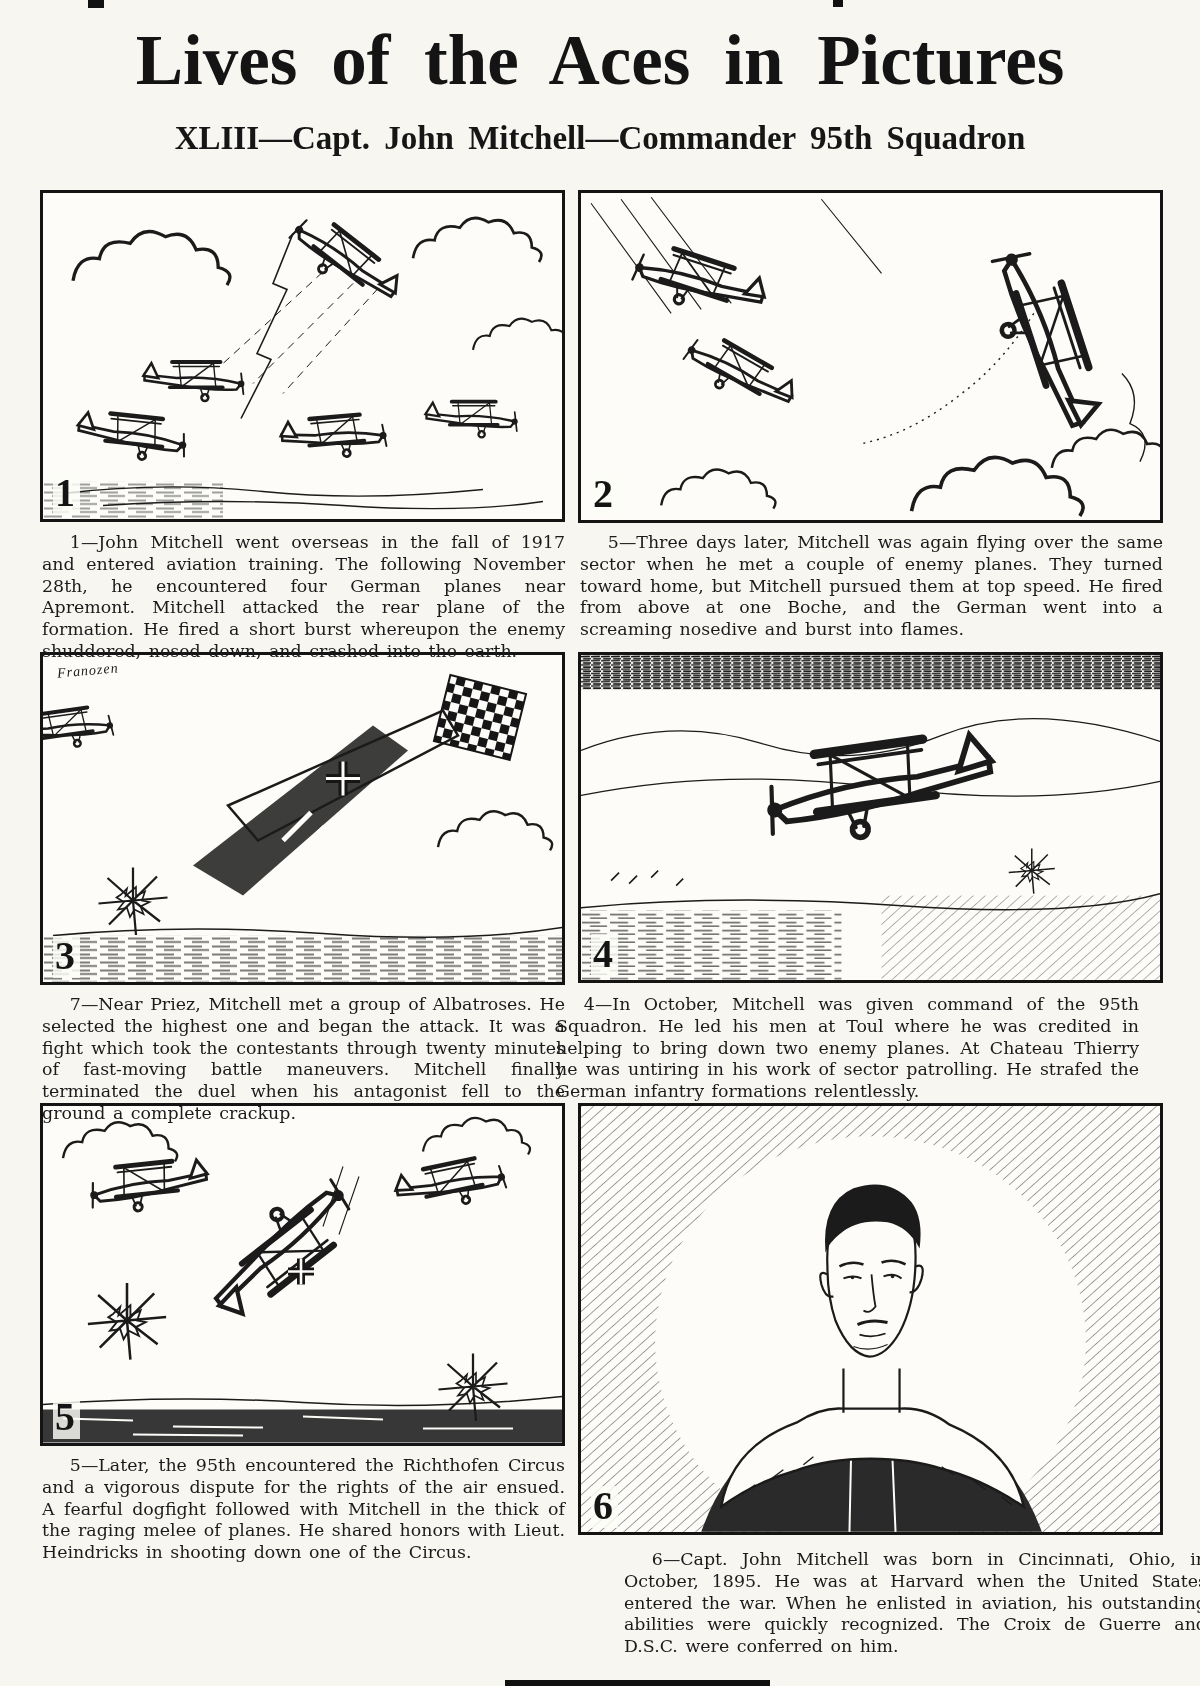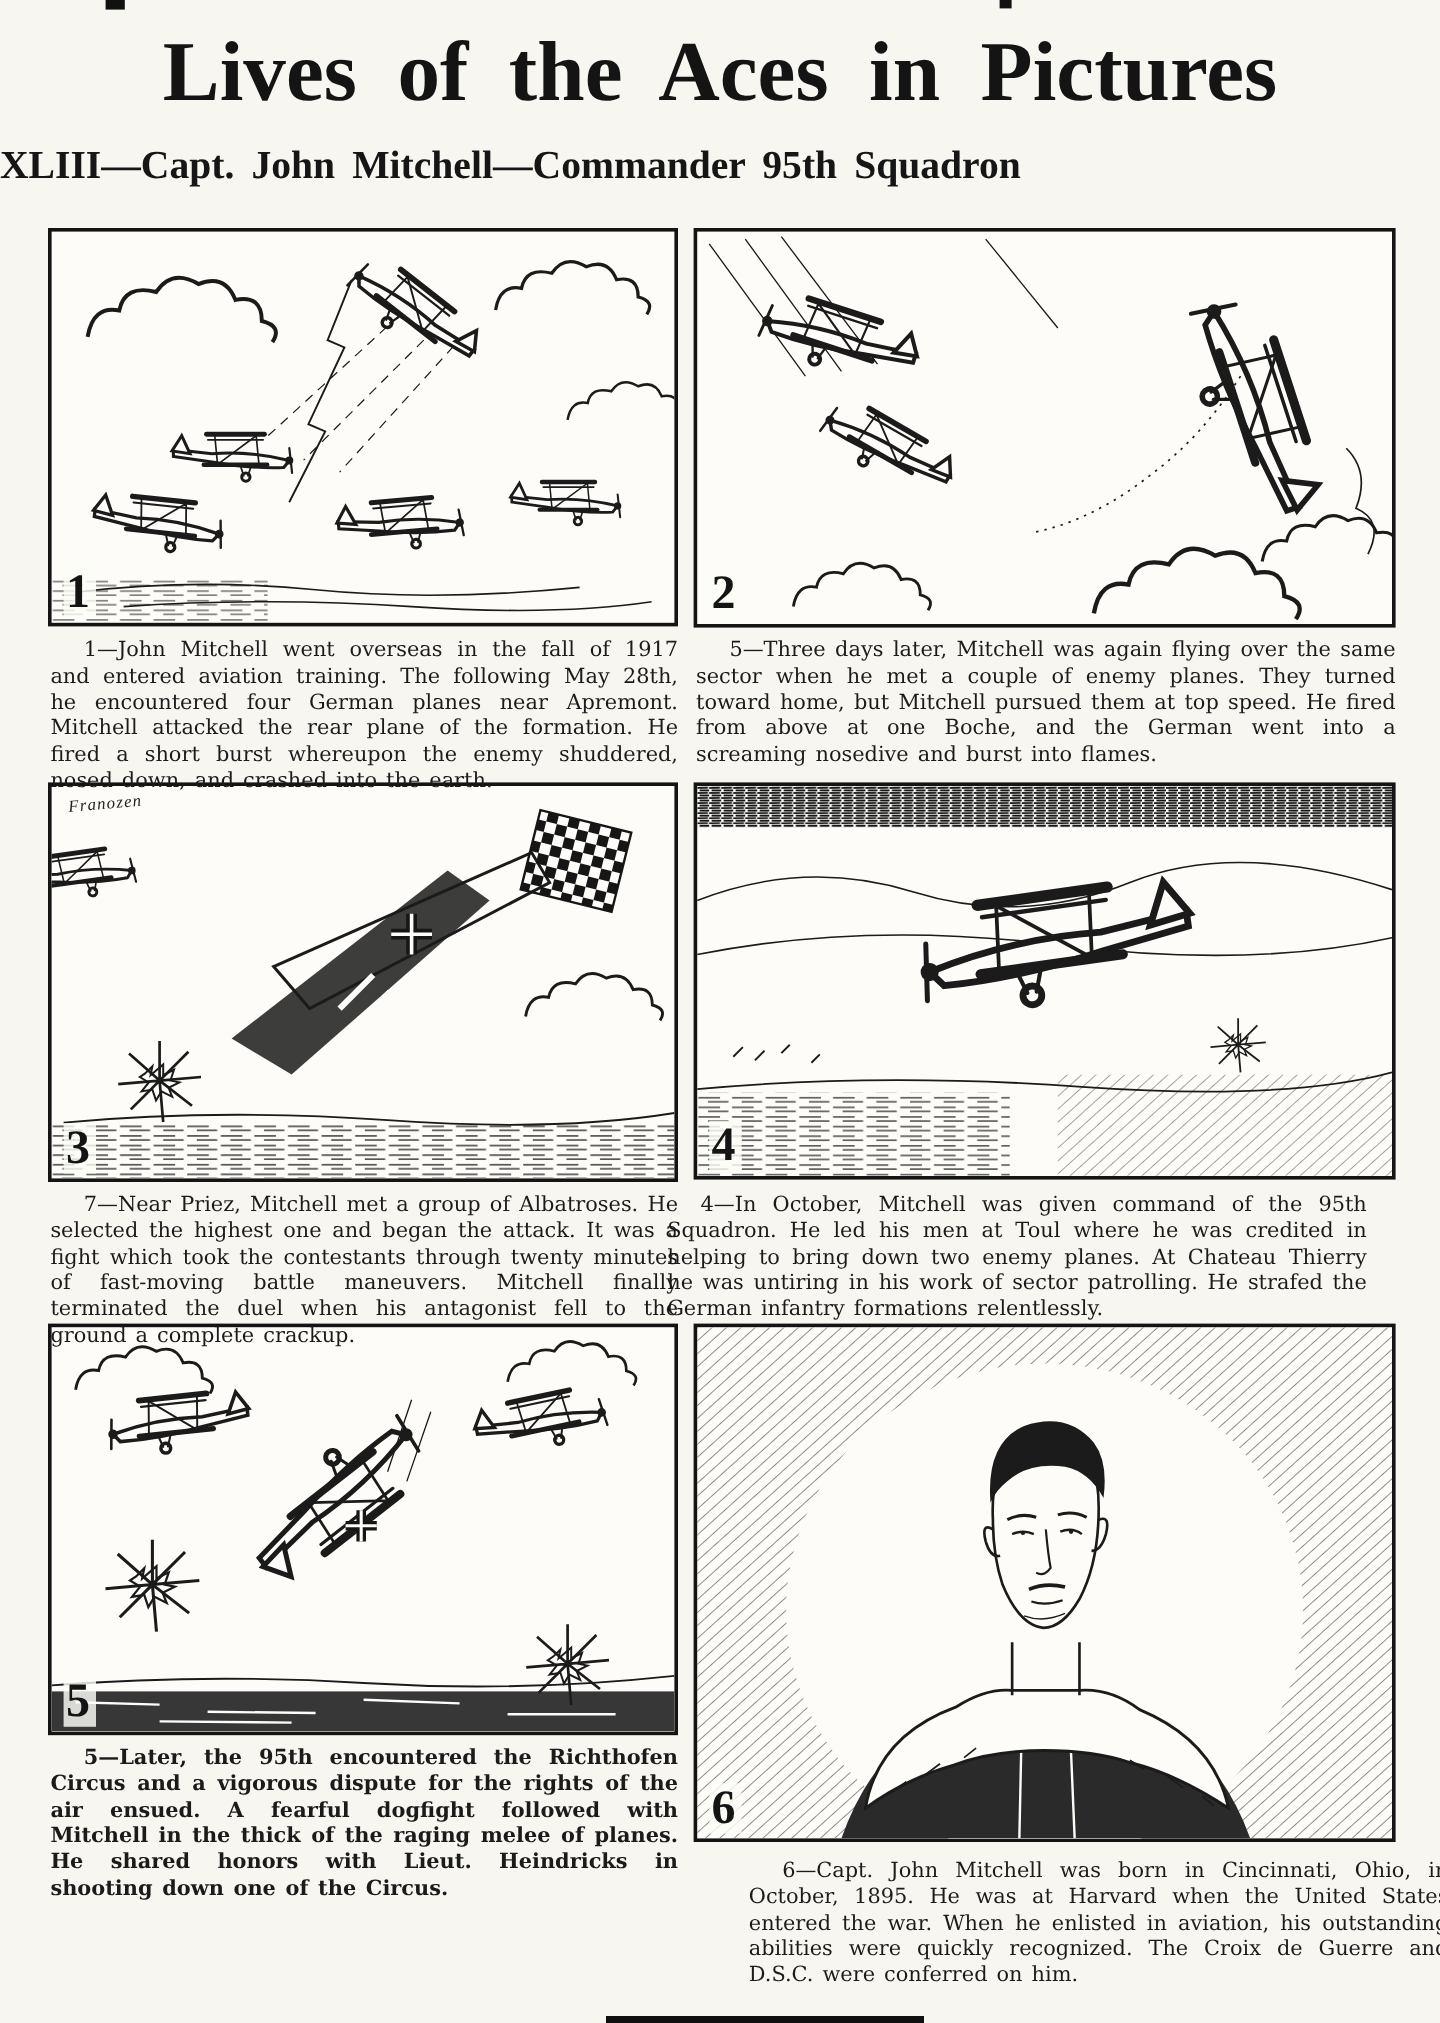--- a/index.html
+++ b/index.html
@@ -21,20 +21,21 @@
     font-family:"Liberation Serif", serif;
     font-weight:700;
     font-size:71px;
     letter-spacing:0px;
     word-spacing:16px;
     color:#141414;
     white-space:nowrap;
   }
   .subtitle{
     position:absolute;top:120px;left:0;width:1200px;
+    text-align:center;
     font-weight:700;
     font-size:33px;
     word-spacing:6px;
     color:#161616;
     white-space:nowrap;
   }
   .panel{
     position:absolute;
     background:#fdfcf8;
     border:3.5px solid #141414;
@@ -73,21 +74,21 @@
   #panel1{left:40px;top:190px;width:525px;height:332px;}
   #panel2{left:578px;top:190px;width:585px;height:333px;}
   #panel3{left:40px;top:652px;width:525px;height:333px;}
   #panel4{left:578px;top:652px;width:585px;height:331px;}
   #panel5{left:40px;top:1103px;width:525px;height:343px;}
   #panel6{left:578px;top:1103px;width:585px;height:432px;}
   #cap1{left:42px;top:532px;width:523px;}
   #cap2{left:580px;top:532px;width:583px;}
   #cap3{left:42px;top:994px;width:523px;}
   #cap4{left:556px;top:994px;width:583px;}
-  #cap5{left:42px;top:1455px;width:523px;font-weight:bold;}
+  #cap5{left:42px;top:1455px;width:523px;}
   #cap6{left:580px;top:1549px;width:583px;margin-left:44px;}
   .speck{position:absolute;background:#111;}
   .bottom-bar{position:absolute;left:505px;top:1680px;width:265px;height:6px;background:#101010;}
 </style>
 </head>
 <body>
 
 <div class="page">
 
   <svg width="0" height="0" style="position:absolute" aria-hidden="true">
@@ -250,21 +251,21 @@
 
         <path d="M276,218 Q290,212 306,216" stroke-width="3"></path>
         <path d="M278,228 Q290,232 304,227" stroke-width="1.8"></path>
 
         <path d="M272,240 Q288,246 306,238" stroke-width="1.2"></path>
       </g>
     </svg>
     <div class="panel-num">6</div>
   </div>
 
-  <p class="caption" id="cap1">1—John Mitchell went overseas in the fall of 1917 and entered aviation training. The following May 28th, he encountered four German planes near Apremont. Mitchell attacked the rear plane of the formation. He fired a short burst whereupon the enemy shuddered, nosed down, and crashed into the earth.</p>
+  <p class="caption" id="cap1">1—John Mitchell went overseas in the fall of 1917 and entered aviation training. The following November 28th, he encountered four German planes near Apremont. Mitchell attacked the rear plane of the formation. He fired a short burst whereupon the enemy shuddered, nosed down, and crashed into the earth.</p>
   <p class="caption" id="cap2">5—Three days later, Mitchell was again flying over the same sector when he met a couple of enemy planes. They turned toward home, but Mitchell pursued them at top speed. He fired from above at one Boche, and the German went into a screaming nosedive and burst into flames.</p>
   <p class="caption" id="cap3">7—Near Priez, Mitchell met a group of Albatroses. He selected the highest one and began the attack. It was a fight which took the contestants through twenty minutes of fast-moving battle maneuvers. Mitchell finally terminated the duel when his antagonist fell to the ground a complete crackup.</p>
   <p class="caption" id="cap4">4—In October, Mitchell was given command of the 95th Squadron. He led his men at Toul where he was credited in helping to bring down two enemy planes. At Chateau Thierry he was untiring in his work of sector patrolling. He strafed the German infantry formations relentlessly.</p>
   <p class="caption" id="cap5">5—Later, the 95th encountered the Richthofen Circus and a vigorous dispute for the rights of the air ensued. A fearful dogfight followed with Mitchell in the thick of the raging melee of planes. He shared honors with Lieut. Heindricks in shooting down one of the Circus.</p>
   <p class="caption" id="cap6">6—Capt. John Mitchell was born in Cincinnati, Ohio, in October, 1895. He was at Harvard when the United States entered the war. When he enlisted in aviation, his outstanding abilities were quickly recognized. The Croix de Guerre and D.S.C. were conferred on him.</p>
 
   <div class="bottom-bar"></div>
 </div>
 
 </body></html>

